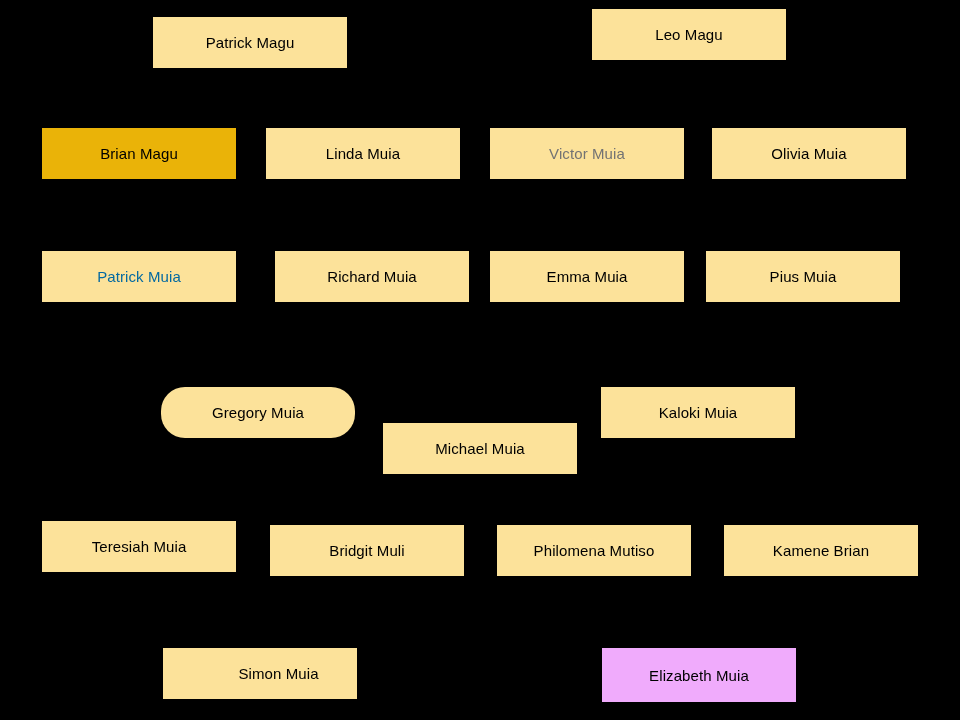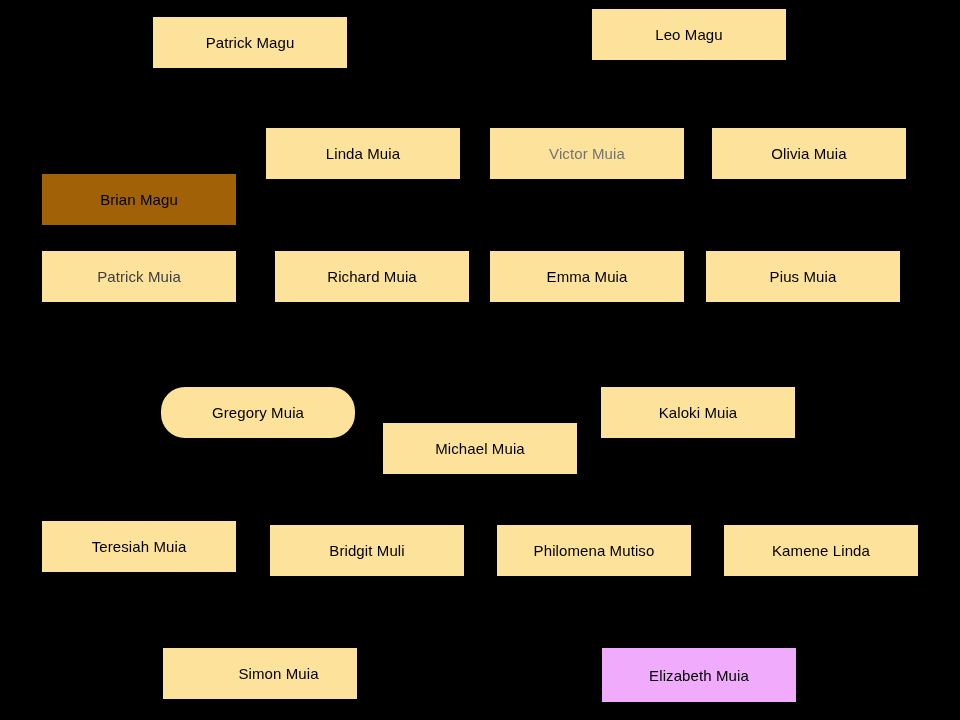--- a/index.html
+++ b/index.html
@@ -77,33 +77,33 @@
       <div class="edge edge-stub-h" style="left: 352px; top: 672px; width: 8px; background: rgb(0, 0, 0);"></div>
       <div class="edge edge-stub-h" style="left: 590px; top: 672px; width: 8px; background: rgb(0, 0, 0);"></div>
     </div>
   <div id="node-layer">
       <div class="node" style="left: 153px; top: 9px; width: 194px; height: 51px; background: rgb(252, 226, 154); color: rgb(0, 0, 0); margin-top: 8px;">
         <span class="node-label">Patrick Magu</span>
       </div>
       <div class="node" style="left: 592px; top: 9px; width: 194px; height: 51px; background: rgb(252, 226, 154); color: rgb(0, 0, 0);">
         <span class="node-label">Leo Magu</span>
       </div>
-      <div class="node" style="left: 42px; top: 128px; width: 194px; height: 51px; background: #a16207; color: rgb(0, 0, 0); margin-top: 46px;">
+      <div class="node" style="left: 42px; top: 128px; width: 194px; height: 51px; background: #eab308; color: rgb(0, 0, 0);">
         <span class="node-label">Brian Magu</span>
       </div>
       <div class="node" style="left: 266px; top: 128px; width: 194px; height: 51px; background: rgb(252, 226, 154); color: rgb(0, 0, 0);">
         <span class="node-label">Linda Muia</span>
       </div>
       <div class="node" style="left: 490px; top: 128px; width: 194px; height: 51px; background: rgb(252, 226, 154); color: #737373;">
         <span class="node-label">Victor Muia</span>
       </div>
       <div class="node" style="left: 712px; top: 128px; width: 194px; height: 51px; background: rgb(252, 226, 154); color: rgb(0, 0, 0);">
         <span class="node-label">Olivia Muia</span>
       </div>
-      <div class="node" style="left: 42px; top: 251px; width: 194px; height: 51px; background: rgb(252, 226, 154); color: #404040;">
+      <div class="node" style="left: 42px; top: 251px; width: 194px; height: 51px; background: rgb(252, 226, 154); color: #0369a1;">
         <span class="node-label">Patrick Muia</span>
       </div>
       <div class="node" style="left: 275px; top: 251px; width: 194px; height: 51px; background: rgb(252, 226, 154); color: rgb(0, 0, 0);">
         <span class="node-label">Richard Muia</span>
       </div>
       <div class="node" style="left: 490px; top: 251px; width: 194px; height: 51px; background: rgb(252, 226, 154); color: rgb(0, 0, 0);">
         <span class="node-label">Emma Muia</span>
       </div>
       <div class="node" style="left: 706px; top: 251px; width: 194px; height: 51px; background: rgb(252, 226, 154); color: rgb(0, 0, 0);">
         <span class="node-label">Pius Muia</span>
@@ -120,21 +120,21 @@
       <div class="node" style="left: 42px; top: 521px; width: 194px; height: 51px; background: rgb(252, 226, 154); color: rgb(0, 0, 0);">
         <span class="node-label">Teresiah Muia</span>
       </div>
       <div class="node" style="left: 270px; top: 525px; width: 194px; height: 51px; background: rgb(252, 226, 154); color: rgb(0, 0, 0);">
         <span class="node-label">Bridgit Muli</span>
       </div>
       <div class="node" style="left: 497px; top: 525px; width: 194px; height: 51px; background: rgb(252, 226, 154); color: rgb(0, 0, 0);">
         <span class="node-label">Philomena Mutiso</span>
       </div>
       <div class="node" style="left: 724px; top: 525px; width: 194px; height: 51px; background: rgb(252, 226, 154); color: rgb(0, 0, 0);">
-        <span class="node-label">Kamene Linda</span>
+        <span class="node-label">Kamene Brian</span>
       </div>
       <div class="node" style="left: 163px; top: 648px; width: 194px; height: 51px; background: rgb(252, 226, 154); color: rgb(0, 0, 0); padding-left: 37px;">
         <span class="node-label">Simon Muia</span>
       </div>
       <div class="node" style="left: 602px; top: 648px; width: 194px; height: 54px; background: #f0abfc; color: rgb(0, 0, 0);">
         <span class="node-label">Elizabeth Muia</span>
       </div>
     </div>
 </div>
 

